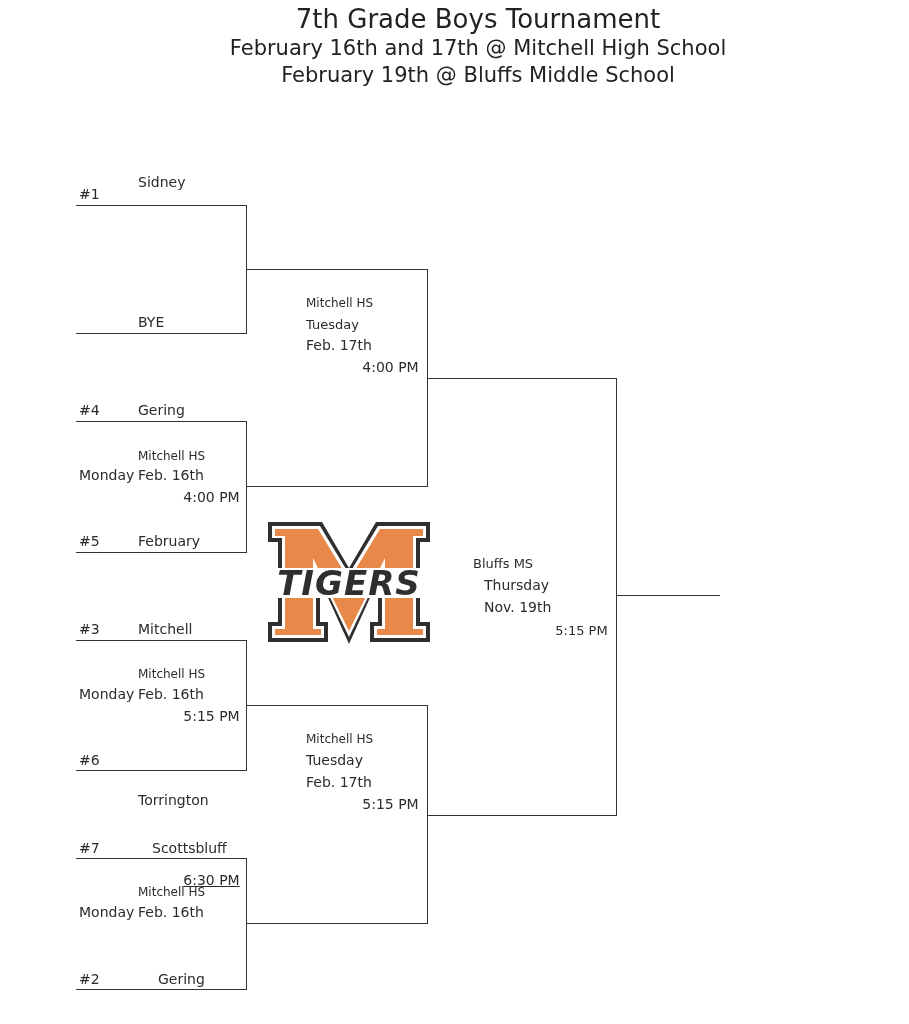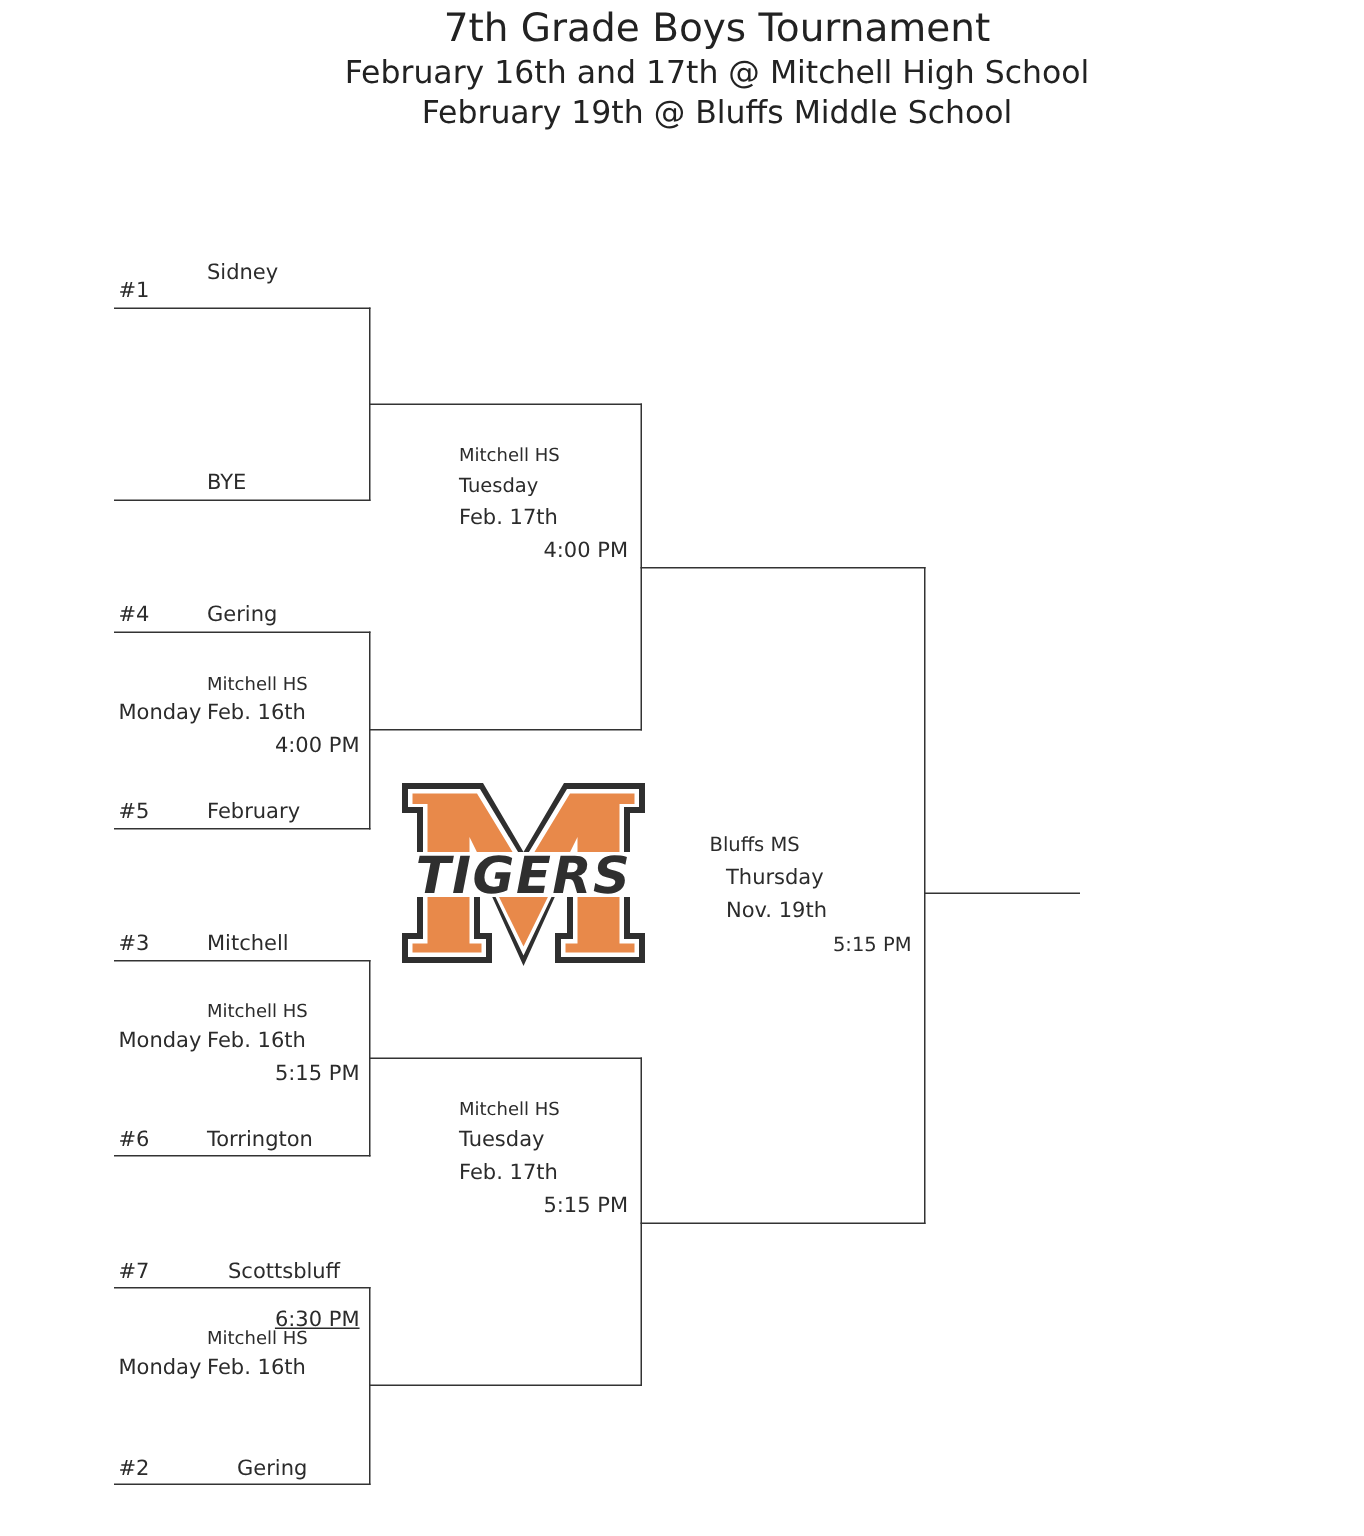--- a/index.html
+++ b/index.html
@@ -62,21 +62,21 @@
   <span class="txt" style="left:138px;top:314px;">BYE</span>
 
   <span class="txt" style="left:79px;top:402px;">#4</span>
   <span class="txt" style="left:138px;top:402px;">Gering</span>
   <span class="txt" style="left:79px;top:533px;">#5</span>
   <span class="txt" style="left:138px;top:533px;">February</span>
 
   <span class="txt" style="left:79px;top:621px;">#3</span>
   <span class="txt" style="left:138px;top:621px;">Mitchell</span>
   <span class="txt" style="left:79px;top:752px;">#6</span>
-  <span class="txt" style="left:138px;top:752px;text-align:center;">Torrington</span>
+  <span class="txt" style="left:138px;top:792px;text-align:center;">Torrington</span>
 
   <span class="txt" style="left:79px;top:840px;">#7</span>
   <span class="txt" style="left:152px;top:840px;">Scottsbluff</span>
   <span class="txt" style="left:79px;top:971px;">#2</span>
   <span class="txt" style="left:138px;top:971px;margin-left:20px;">Gering</span>
 
   <span class="txt sm" style="left:138px;top:449px;">Mitchell HS</span>
   <span class="txt" style="left:79px;top:467px;">Monday</span>
   <span class="txt" style="left:138px;top:467px;">Feb. 16th</span>
   <span class="txt r" style="left:180px;width:63px;top:489px;">4:00 PM</span>

